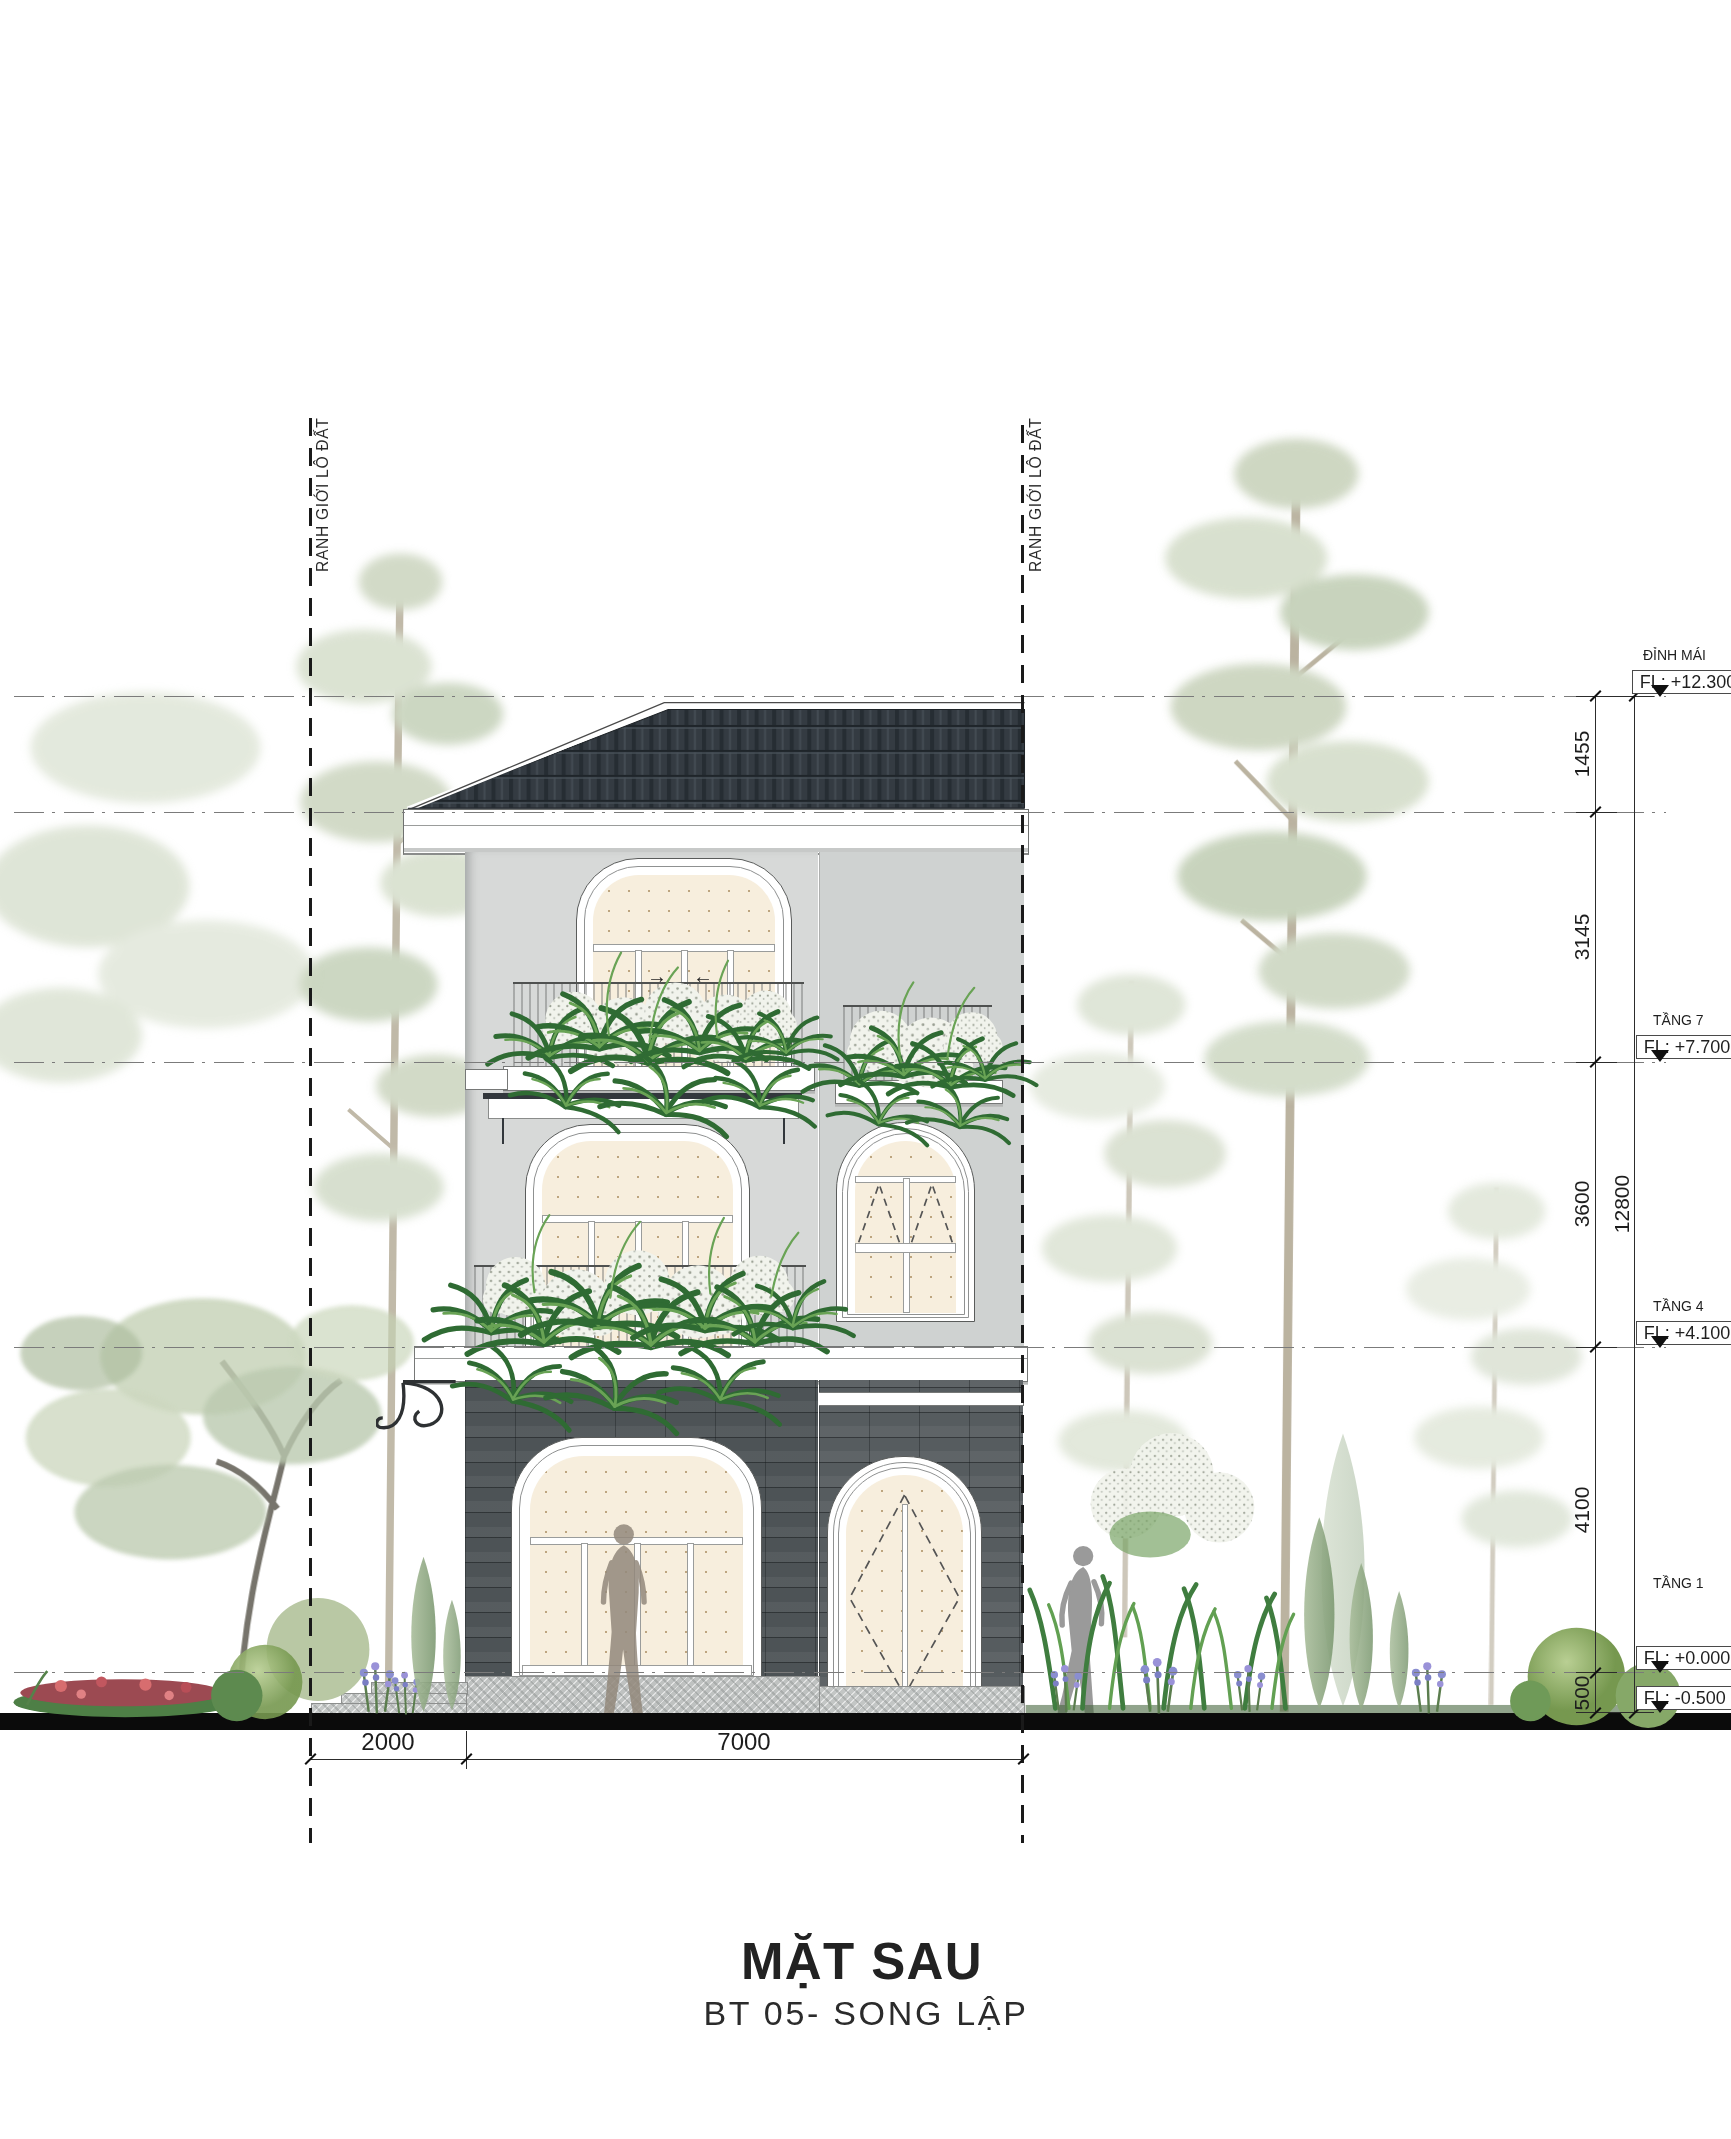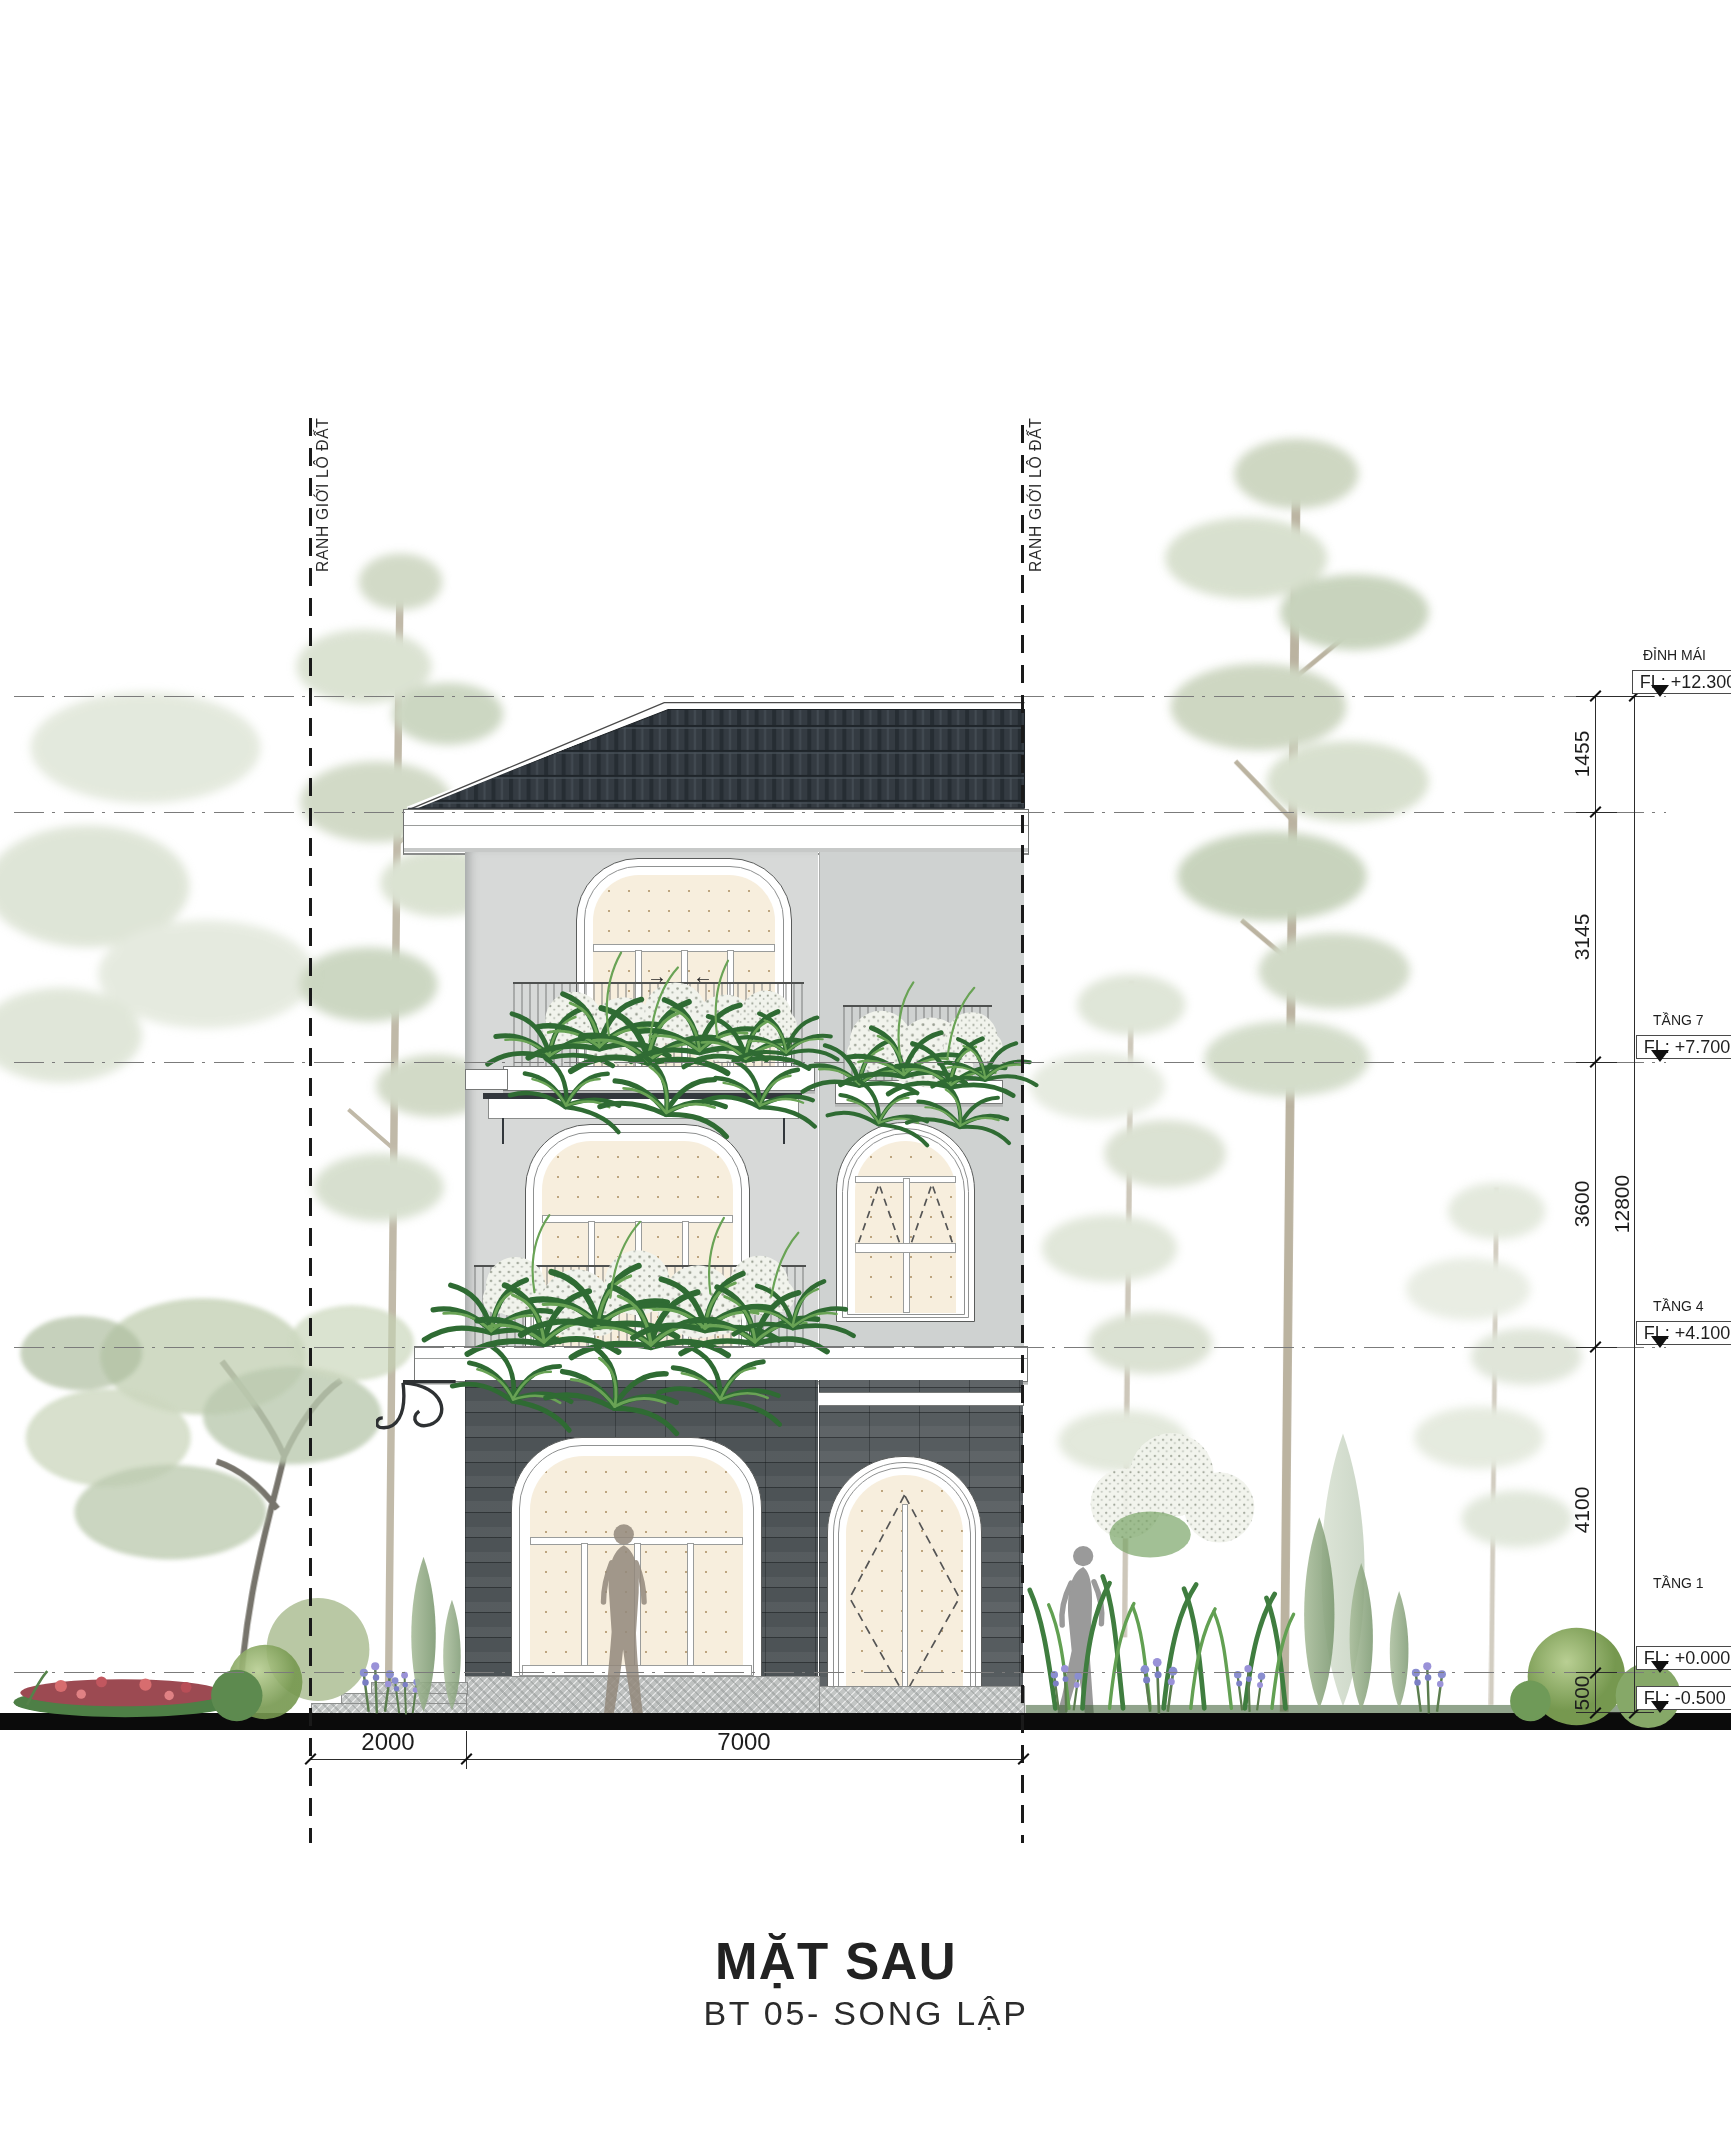--- a/index.html
+++ b/index.html
@@ -483,17 +483,17 @@
   <div class="abs tri" style="left:1651px;top:1701px;"></div>
 
   <div class="abs dimline" style="left:466px;top:1731px;width:1px;height:38px;"></div>
   <div class="abs dimline" style="left:310px;top:1759px;width:713px;height:1.4px;"></div>
   <div class="abs tick" style="left:303px;top:1758px;"></div>
   <div class="abs tick" style="left:459px;top:1758px;"></div>
   <div class="abs tick" style="left:1016px;top:1758px;"></div>
   <div class="htxt" style="left:388px;top:1756px;">2000</div>
   <div class="htxt" style="left:744px;top:1756px;">7000</div>
 
-  <div class="abs title" style="left:836px;top:1932px;transform:translateX(-50%);">MẶT SAU</div>
+  <div class="abs title" style="left:862px;top:1932px;transform:translateX(-50%);">MẶT SAU</div>
   <div class="abs subtitle" style="left:866px;top:1994px;transform:translateX(-50%);">BT 05- SONG LẬP</div>
 
 </div>
 
 
 </body></html>

